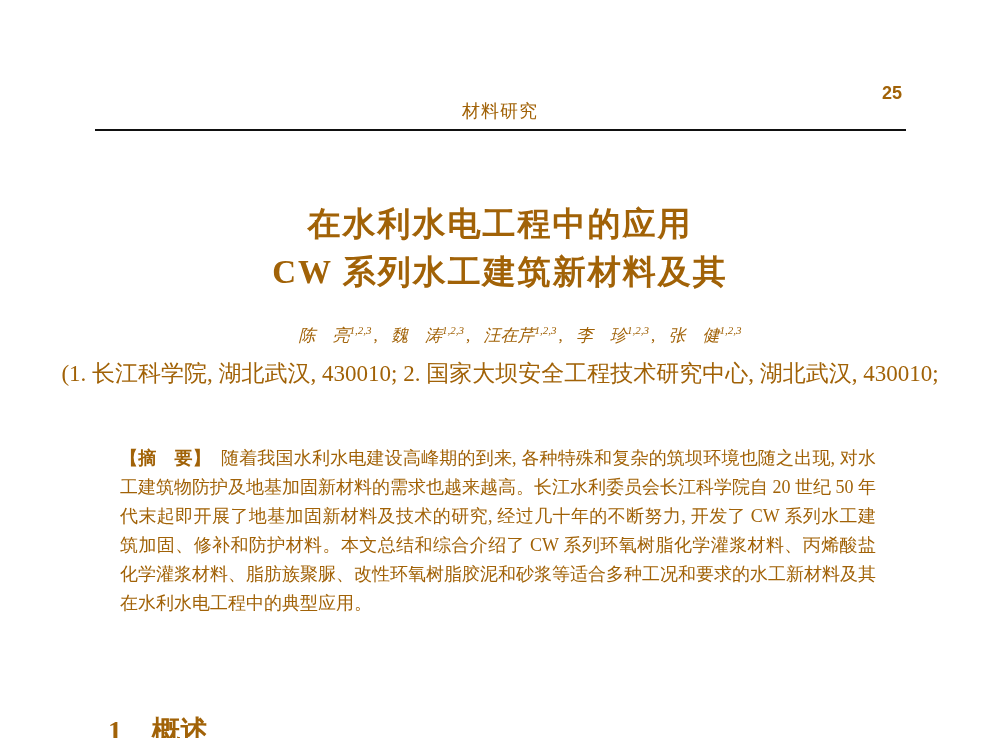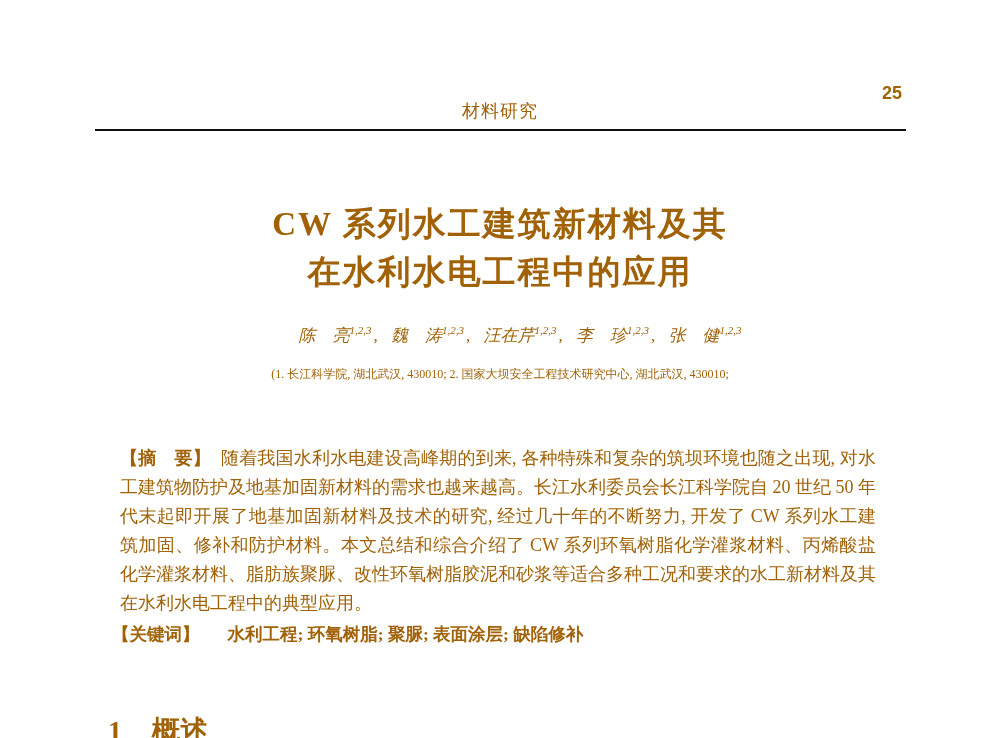--- a/index.html
+++ b/index.html
@@ -50,21 +50,21 @@
     font-size: 17px;
     font-style: italic;
     padding-left: 20px;
   }
   .authors sup { font-size: 11px; line-height: 0; }
   .author-sep { font-style: normal; margin: 0 9px 0 2px; }
   .affiliations {
     position: absolute;
     top: 359px; left: 0; width: 100%;
     text-align: center;
-    font-size: 12px;
+    font-size: 23px;
     line-height: 30px;
   }
   .abstract {
     position: absolute;
     top: 444px; left: 120px; width: 756px;
     margin: 0;
     font-size: 18px;
     line-height: 29px;
     text-align: justify;
   }
@@ -90,41 +90,38 @@
 </head>
 <body>
 
 <div class="page">
 
   <div class="header-title">材料研究</div>
   <div class="page-number">25</div>
   <div class="rule"></div>
 
   <h1 class="title">
+    <span class="title-line">在水利水电工程中的应用</span>
     <span class="title-line">CW 系列水工建筑新材料及其</span>
-    <span class="title-line">在水利水电工程中的应用</span>
   </h1>
 
   <div class="authors">
     <span class="author"><span>陈　亮</span><sup>1,2,3</sup></span><span class="author-sep">,</span>
     <span class="author"><span>魏　涛</span><sup>1,2,3</sup></span><span class="author-sep">,</span>
     <span class="author"><span>汪在芹</span><sup>1,2,3</sup></span><span class="author-sep">,</span>
     <span class="author"><span>李　珍</span><sup>1,2,3</sup></span><span class="author-sep">,</span>
     <span class="author"><span>张　健</span><sup>1,2,3</sup></span>
   </div>
 
   <div class="affiliations">
     <div>(1. 长江科学院, 湖北武汉, 430010; 2. 国家大坝安全工程技术研究中心, 湖北武汉, 430010;</div>
   </div>
 
   <p class="abstract">
     <span class="abstract-label">【摘　要】</span><span class="abstract-text">随着我国水利水电建设高峰期的到来, 各种特殊和复杂的筑坝环境也随之出现, 对水工建筑物防护及地基加固新材料的需求也越来越高。长江水利委员会长江科学院自 20 世纪 50 年代末起即开展了地基加固新材料及技术的研究, 经过几十年的不断努力, 开发了 CW 系列水工建筑加固、修补和防护材料。本文总结和综合介绍了 CW 系列环氧树脂化学灌浆材料、丙烯酸盐化学灌浆材料、脂肪族聚脲、改性环氧树脂胶泥和砂浆等适合多种工况和要求的水工新材料及其在水利水电工程中的典型应用。</span>
   </p>
 
-  <p class="keywords">
-    <span class="keywords-label">【关键词】</span><span class="keywords-text">水利工程; 环氧树脂; 聚脲; 表面涂层; 缺陷修补</span>
-  </p>
 
   <h2 class="section-heading">
     <span class="section-number">1</span><span>概述</span>
   </h2>
 
 </div>
 
 </body></html>

